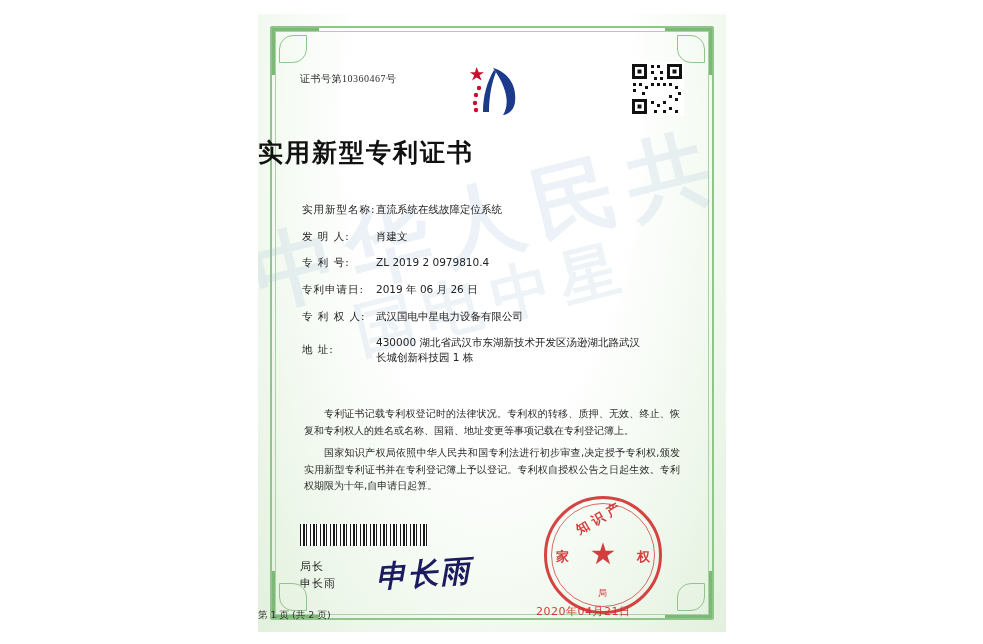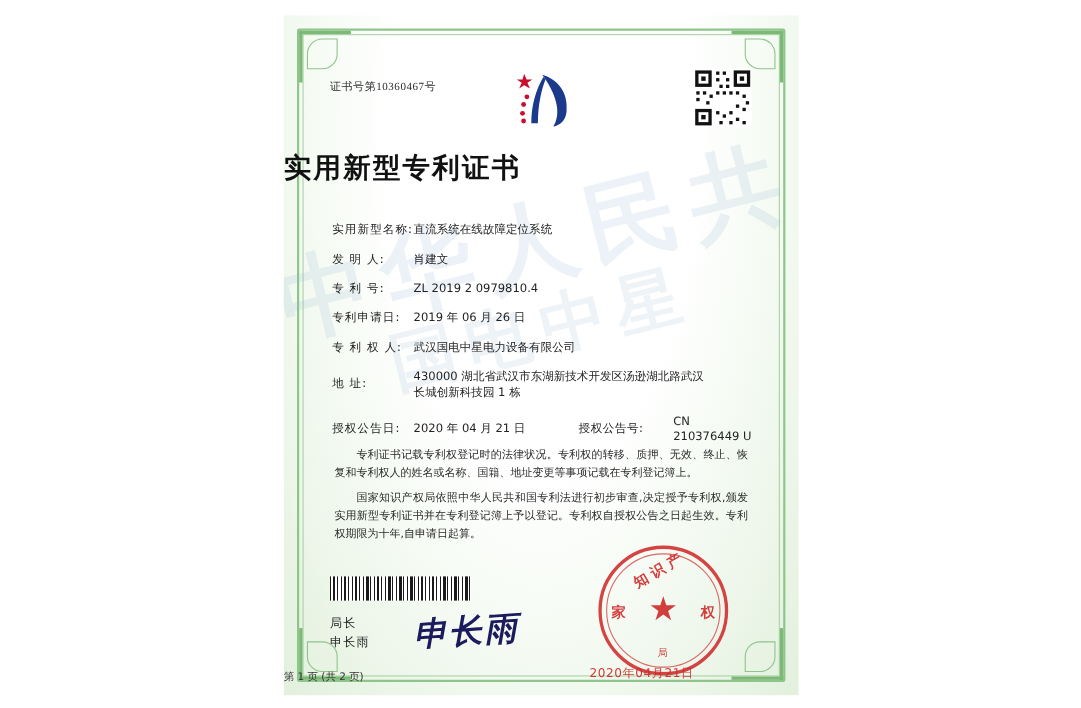--- a/index.html
+++ b/index.html
@@ -413,26 +413,20 @@
       </div>
       <div class="field-row">
         <div class="field-label">专 利 权 人:</div>
         <div class="field-value">武汉国电中星电力设备有限公司</div>
       </div>
       <div class="field-row">
         <div class="field-label">地        址:</div>
         <div class="field-value">430000 湖北省武汉市东湖新技术开发区汤逊湖北路武汉
 长城创新科技园 1 栋</div>
       </div>
-      <div class="field-row inline-two">
-        <div class="field-label">授权公告日:</div>
-        <div class="field-value">2020 年 04 月 21 日</div>
-        <div class="field-label2">授权公告号:</div>
-        <div class="field-value2">CN 210376449 U</div>
-      </div>
     </div>
 
     <div class="body-text">
       <p>专利证书记载专利权登记时的法律状况。专利权的转移、质押、无效、终止、恢复和专利权人的姓名或名称、国籍、地址变更等事项记载在专利登记簿上。</p>
       <p>国家知识产权局依照中华人民共和国专利法进行初步审查,决定授予专利权,颁发实用新型专利证书并在专利登记簿上予以登记。专利权自授权公告之日起生效。专利权期限为十年,自申请日起算。</p>
     </div>
 
     <div class="barcode"></div>
 
     <div class="sign-block">

